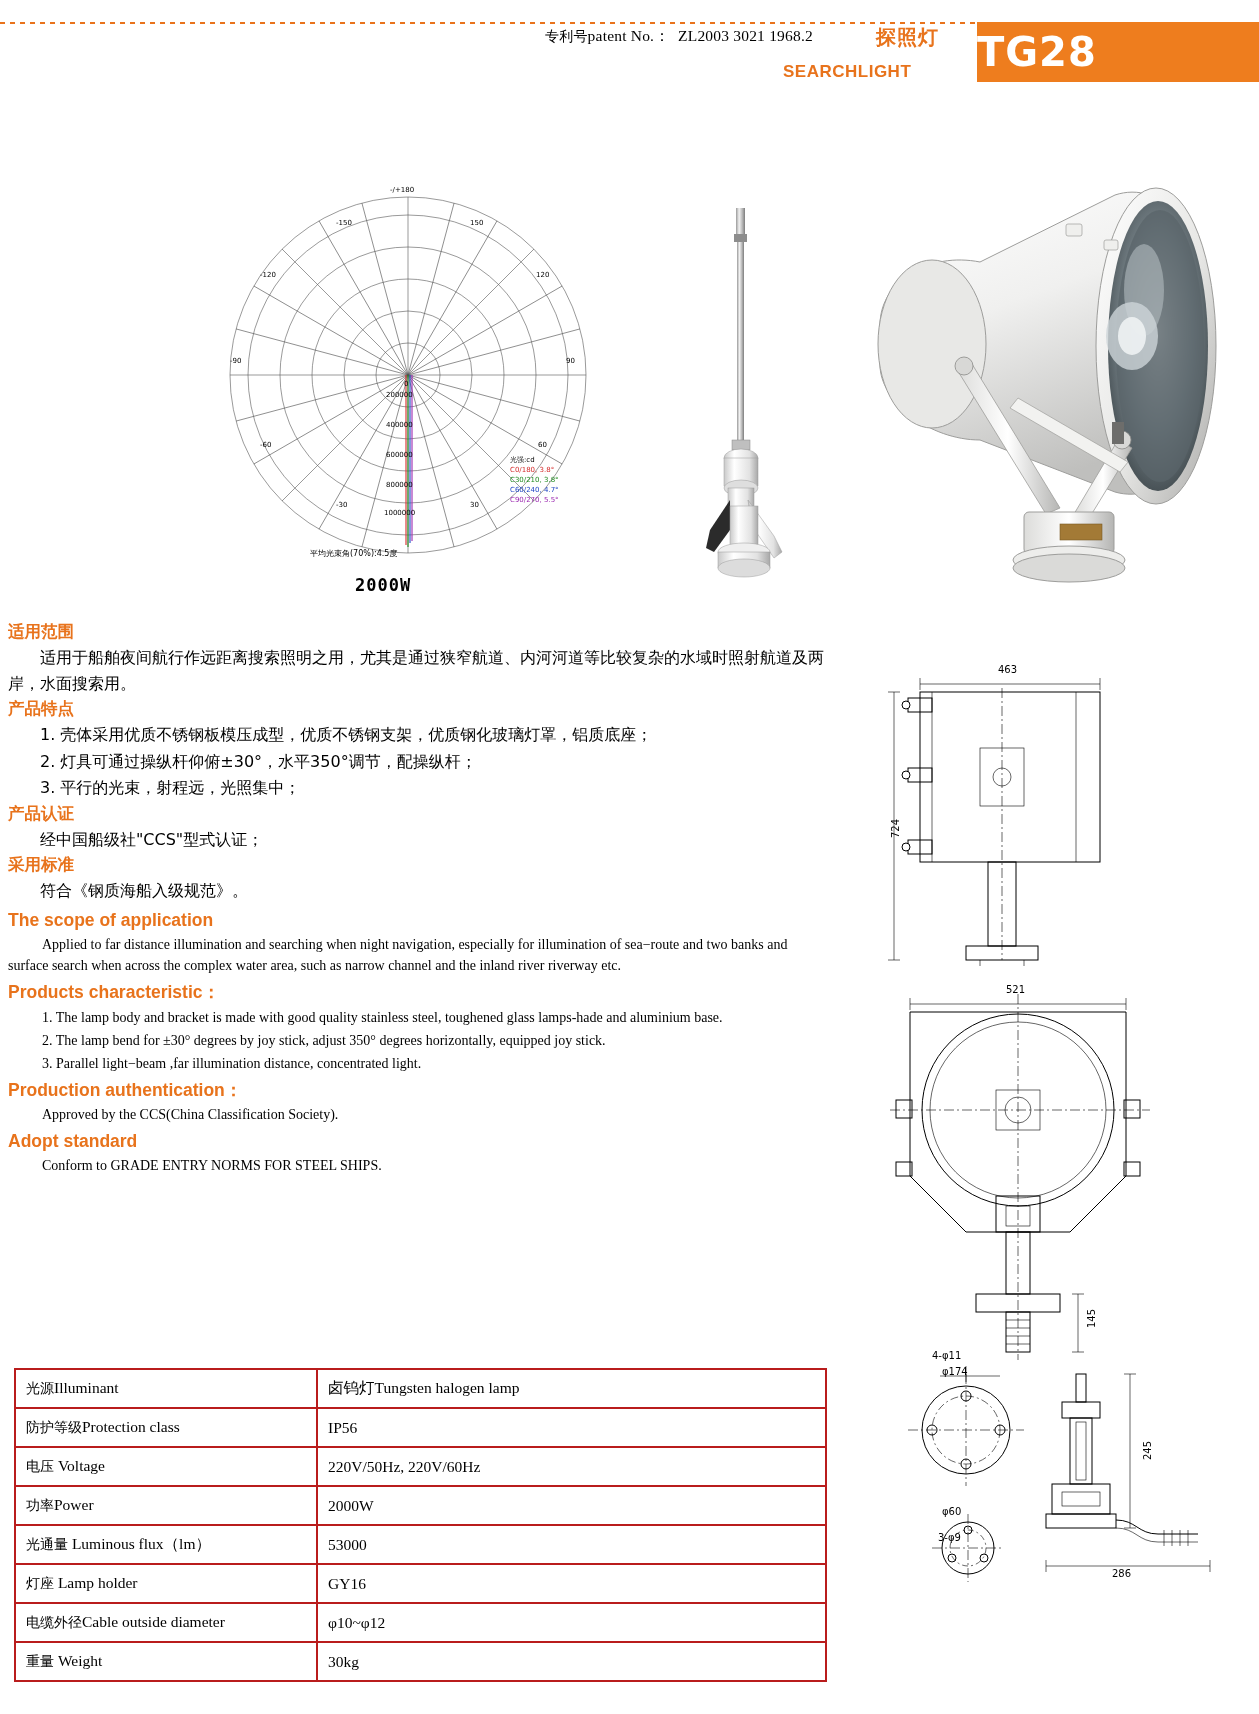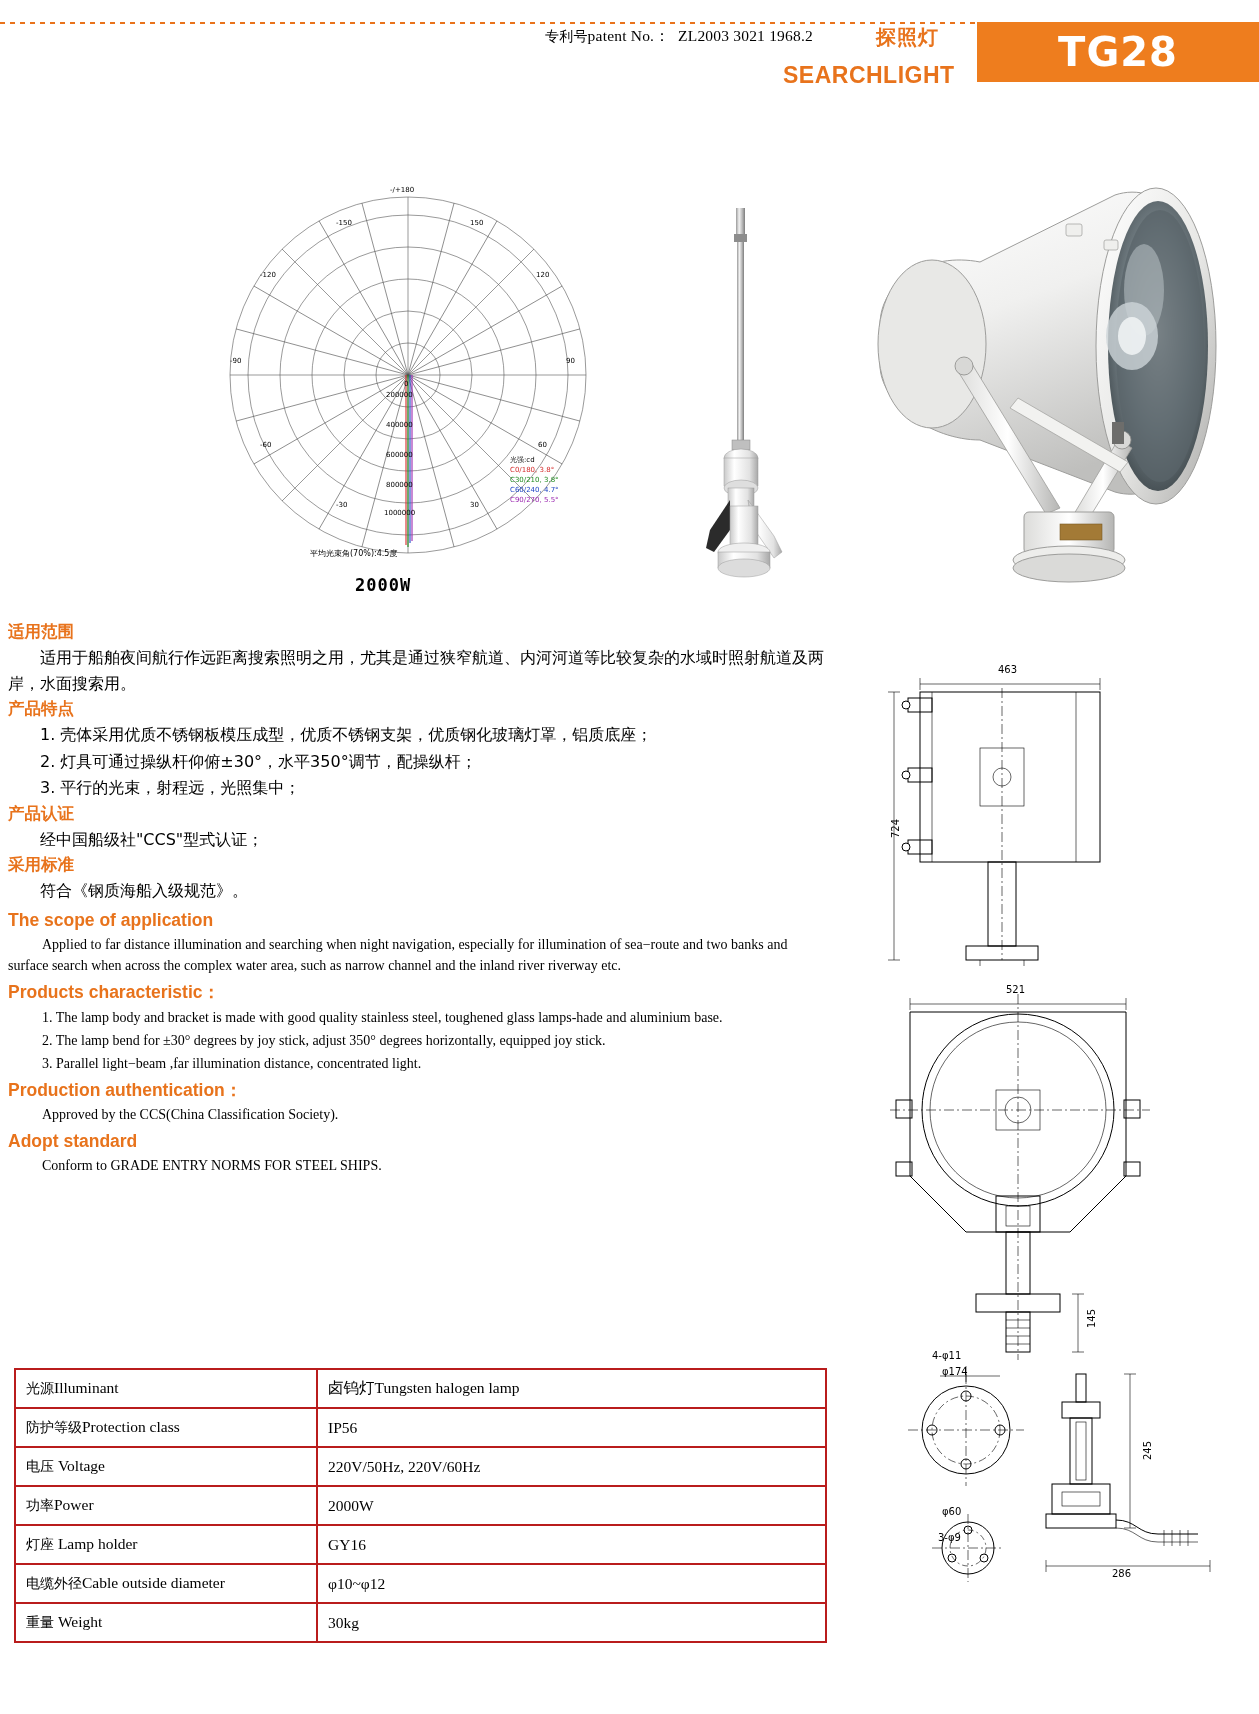--- a/index.html
+++ b/index.html
@@ -48,35 +48,35 @@
     font-size: 20px;
     color: #e8731c;
     letter-spacing: 1px;
   }
   .en-title {
     position: absolute;
     top: 62px;
     left: 783px;
     font-family: "Liberation Sans", sans-serif;
     font-weight: bold;
-    font-size: 23px;
+    font-size: 17px;
     color: #e8731c;
     letter-spacing: 0.5px;
   }
   .model-box {
     position: absolute;
     top: 22px;
     left: 977px;
     width: 282px;
     height: 60px;
     background: #ee7d1e;
   }
   .model-box span {
     display: block;
-    text-align: center;
+    text-align: left;
     color: #ffffff;
     font-family: "DejaVu Sans", sans-serif;
     font-weight: bold;
     font-size: 40px;
     line-height: 60px;
     letter-spacing: 1px;
   }
 
   
   .photo-area {
@@ -416,20 +416,24 @@
     </tr>
     <tr>
       <td class="k"><span class="cnk">电压</span><span> Voltage</span></td>
       <td>220V/50Hz, 220V/60Hz</td>
     </tr>
     <tr>
       <td class="k"><span class="cnk">功率</span><span>Power</span></td>
       <td>2000W</td>
     </tr>
     <tr>
+      <td class="k"><span class="cnk">光通量</span><span> Luminous flux（lm）</span></td>
+      <td>53000</td>
+    </tr>
+    <tr>
       <td class="k"><span class="cnk">灯座</span><span> Lamp holder</span></td>
       <td>GY16</td>
     </tr>
     <tr>
       <td class="k"><span class="cnk">电缆外径</span><span>Cable outside diameter</span></td>
       <td>φ10~φ12</td>
     </tr>
     <tr>
       <td class="k"><span class="cnk">重量</span><span> Weight</span></td>
       <td>30kg</td>

